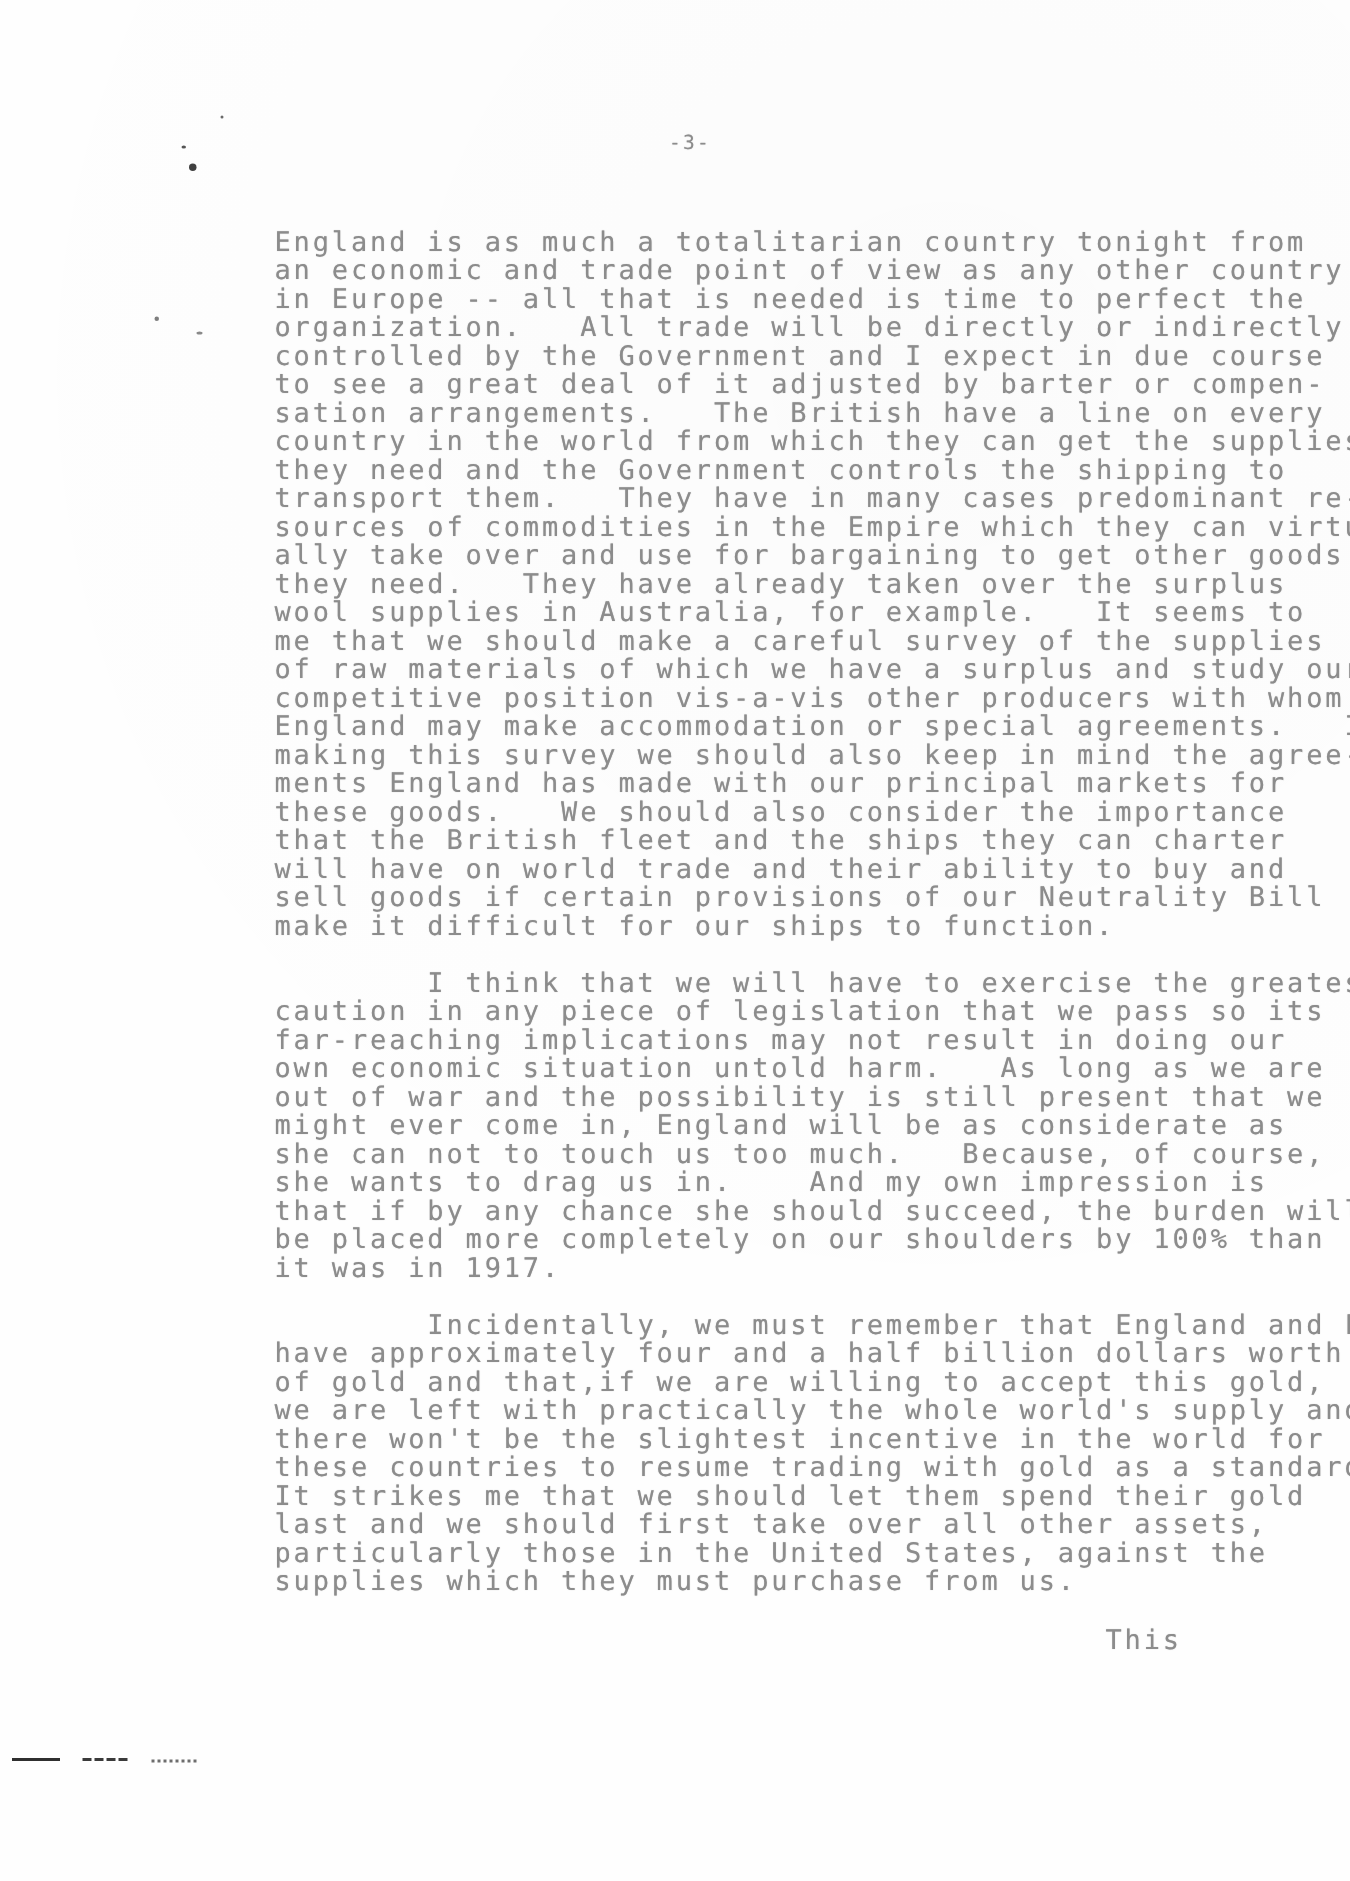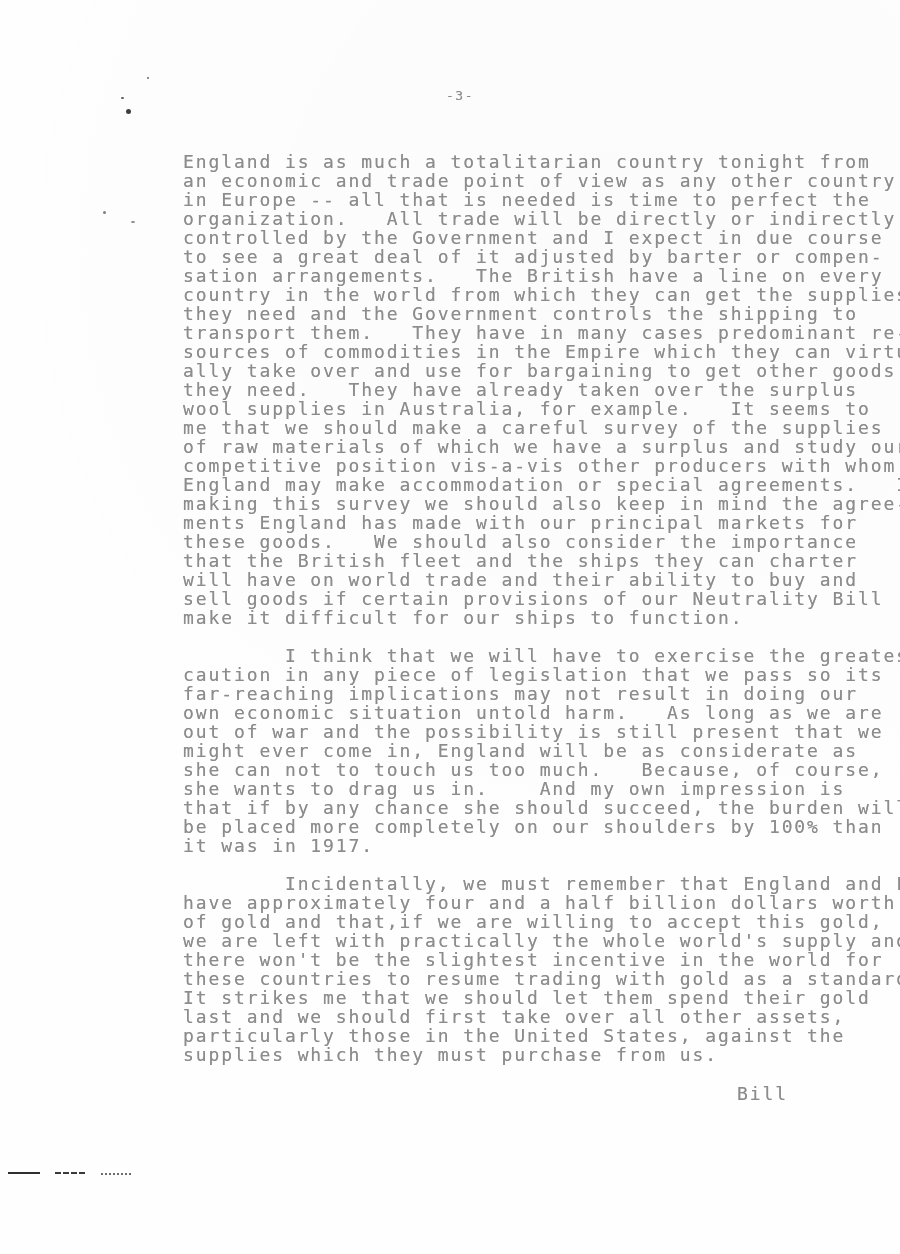--- a/index.html
+++ b/index.html
@@ -114,21 +114,21 @@
 of gold and that,if we are willing to accept this gold,
 we are left with practically the whole world's supply and
 there won't be the slightest incentive in the world for
 these countries to resume trading with gold as a standard.
 It strikes me that we should let them spend their gold
 last and we should first take over all other assets,
 particularly those in the United States, against the
 supplies which they must purchase from us.</div>
   </div>
 
-  <div class="catchword typewriter">Bill</div>
+  <div class="catchword typewriter">This</div>
 
   <div class="speck s1"></div>
   <div class="speck s2"></div>
   <div class="speck s3"></div>
   <div class="speck s4"></div>
   <div class="speck s5"></div>
   <div class="mark-solid"></div>
   <div class="mark-dashed"></div>
   <div class="mark-dotted"></div>
 

